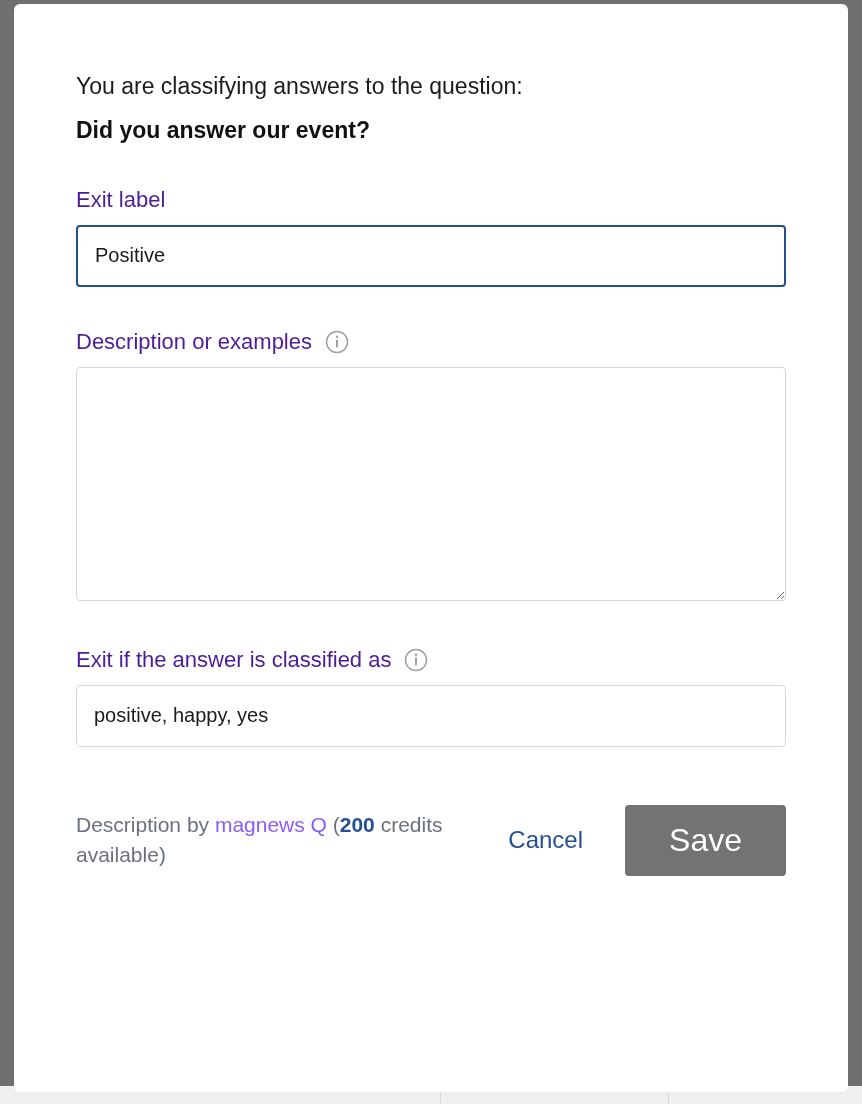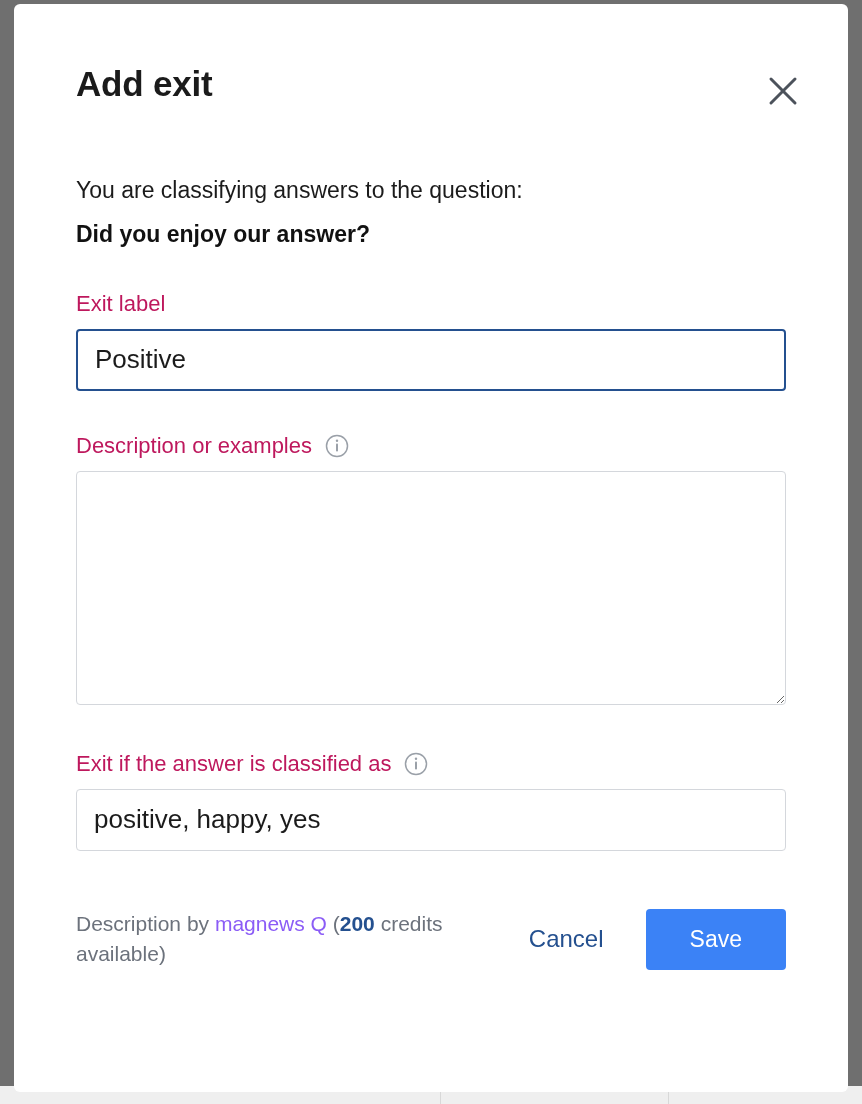--- a/index.html
+++ b/index.html
@@ -78,41 +78,41 @@
     font-weight: bold;
     color: #111;
     margin-top: 15px;
     line-height: 1.25;
   }
   .field-block {
     margin-top: 42px;
   }
   .field-label {
     font-size: 22px;
-    color: #be185d;
+    color: #4c1d95;
     display: flex;
     align-items: center;
     gap: 13px;
     margin-bottom: 12px;
   }
   .info-icon {
     width: 24px;
     height: 24px;
     flex: none;
     cursor: pointer;
   }
   .info-icon svg { display: block; }
 
   .text-input {
     width: 100%;
     box-sizing: border-box;
     height: 62px;
     border: 1px solid #d4d7dc;
     border-radius: 4px;
-    font-size: 26px;
+    font-size: 20px;
     color: #1b1b1b;
     padding: 0 17px;
     font-family: "Liberation Sans", sans-serif;
     background: #fff;
     outline: none;
   }
   .text-input.focused {
     border: 2px solid #24508f;
     caret-color: #1b1b1b;
   }
@@ -160,53 +160,44 @@
   .cancel-button {
     font-size: 24px;
     color: #24508f;
     background: none;
     border: none;
     cursor: pointer;
     font-family: "Liberation Sans", sans-serif;
     padding: 6px 2px;
   }
   .save-button {
-    background: #3b82f6;
+    background: #737373;
     color: #ffffff;
-    font-size: 23px;
+    font-size: 32px;
     border: none;
     border-radius: 4px;
     padding: 17px 44px;
     cursor: pointer;
     font-family: "Liberation Sans", sans-serif;
   }
 </style>
 </head>
 <body>
 
 <div class="backdrop-strip"></div>
 <div class="backdrop-col" style="left:440px"></div>
 <div class="backdrop-col" style="left:668px"></div>
 
 <div class="modal">
 
-  <div class="modal-header">
-    <div class="modal-title">Add exit</div>
-    <div class="close-icon">
-      <svg viewBox="0 0 34 34" width="34" height="34" aria-hidden="true">
-        <line x1="5" y1="5" x2="29" y2="29" stroke="#4c525b" stroke-width="3" stroke-linecap="round"></line>
-        <line x1="29" y1="5" x2="5" y2="29" stroke="#4c525b" stroke-width="3" stroke-linecap="round"></line>
-      </svg>
-    </div>
-  </div>
 
   <div class="modal-body">
 
     <div class="intro-line">You are classifying answers to the question:</div>
-    <div class="question-line">Did you enjoy our answer?</div>
+    <div class="question-line">Did you answer our event?</div>
 
     <div class="field-block">
       <div class="field-label">
         <span>Exit label</span>
       </div>
       <input class="text-input focused" type="text" value="Positive" style="">
     </div>
 
     <div class="field-block">
       <div class="field-label">

